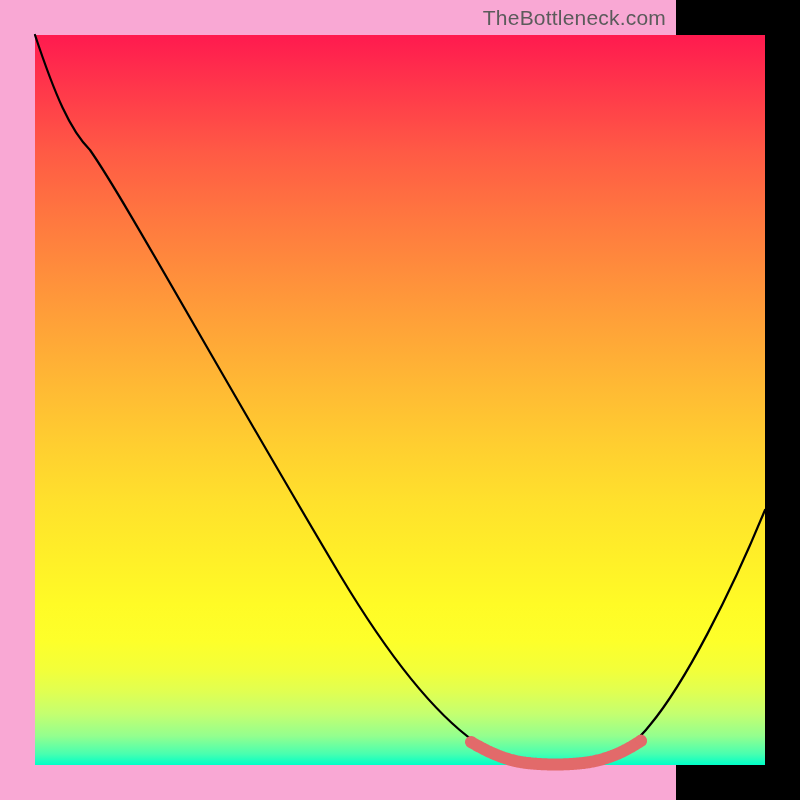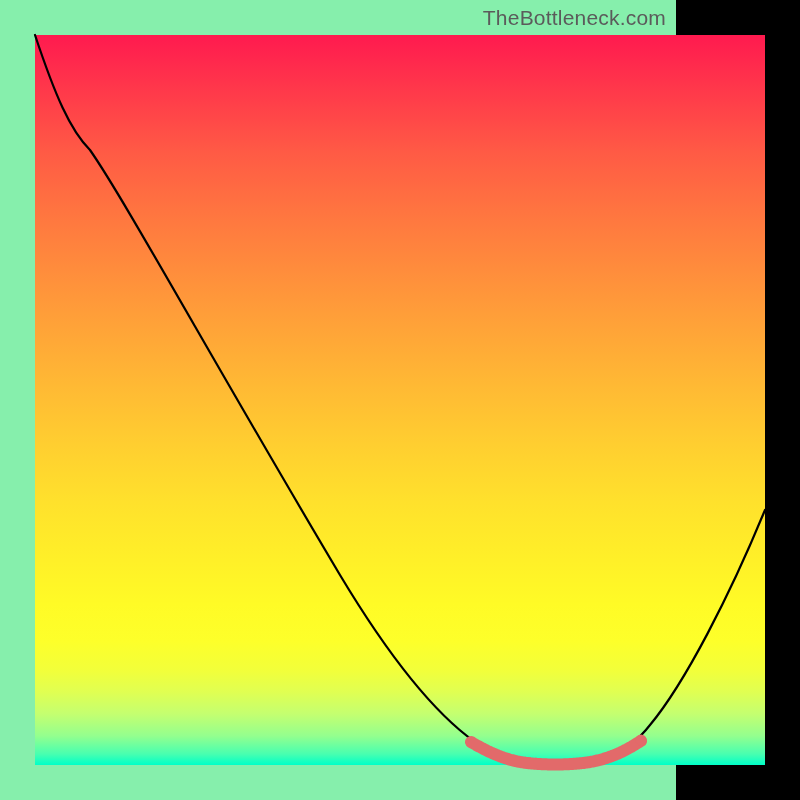--- a/index.html
+++ b/index.html
@@ -8,21 +8,21 @@
     width: 800px;
     height: 800px;
     background: #000;
     overflow: hidden;
     font-family: Arial, Helvetica, sans-serif;
   }
   .frame {
     position: relative;
     width: 676px;
     height: 800px;
-    background: #86efac;
+    background: #f9a8d4;
   }
   .plot-area {
     position: absolute;
     left: 35px;
     top: 35px;
     width: 730px;
     height: 730px;
     background: linear-gradient(to bottom,
       #ff1a4f 0%,
       #ff3a4a 8%,

